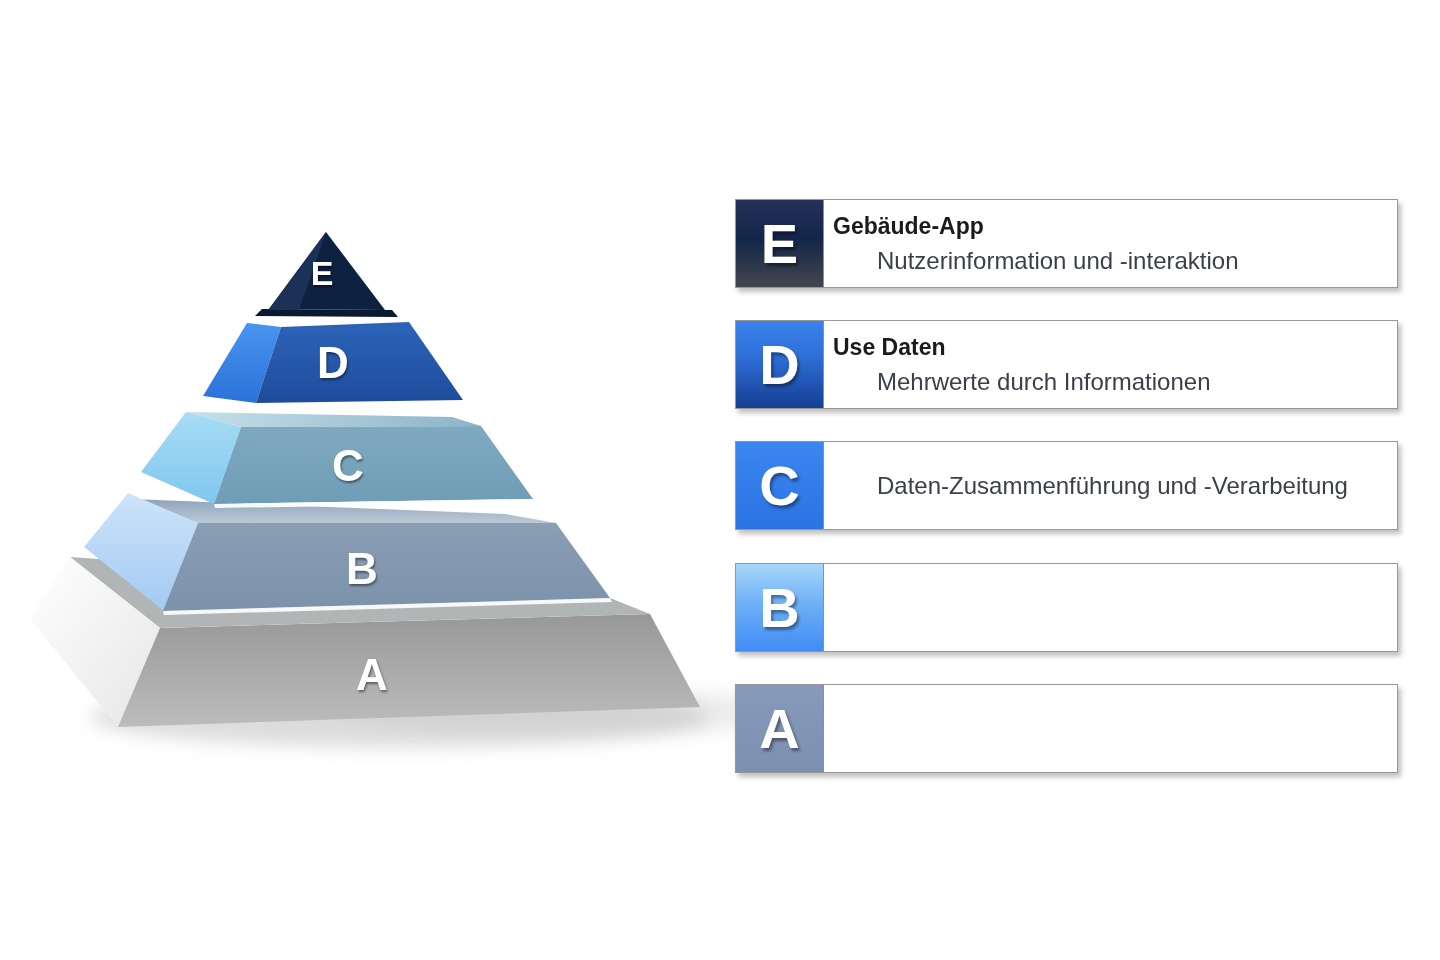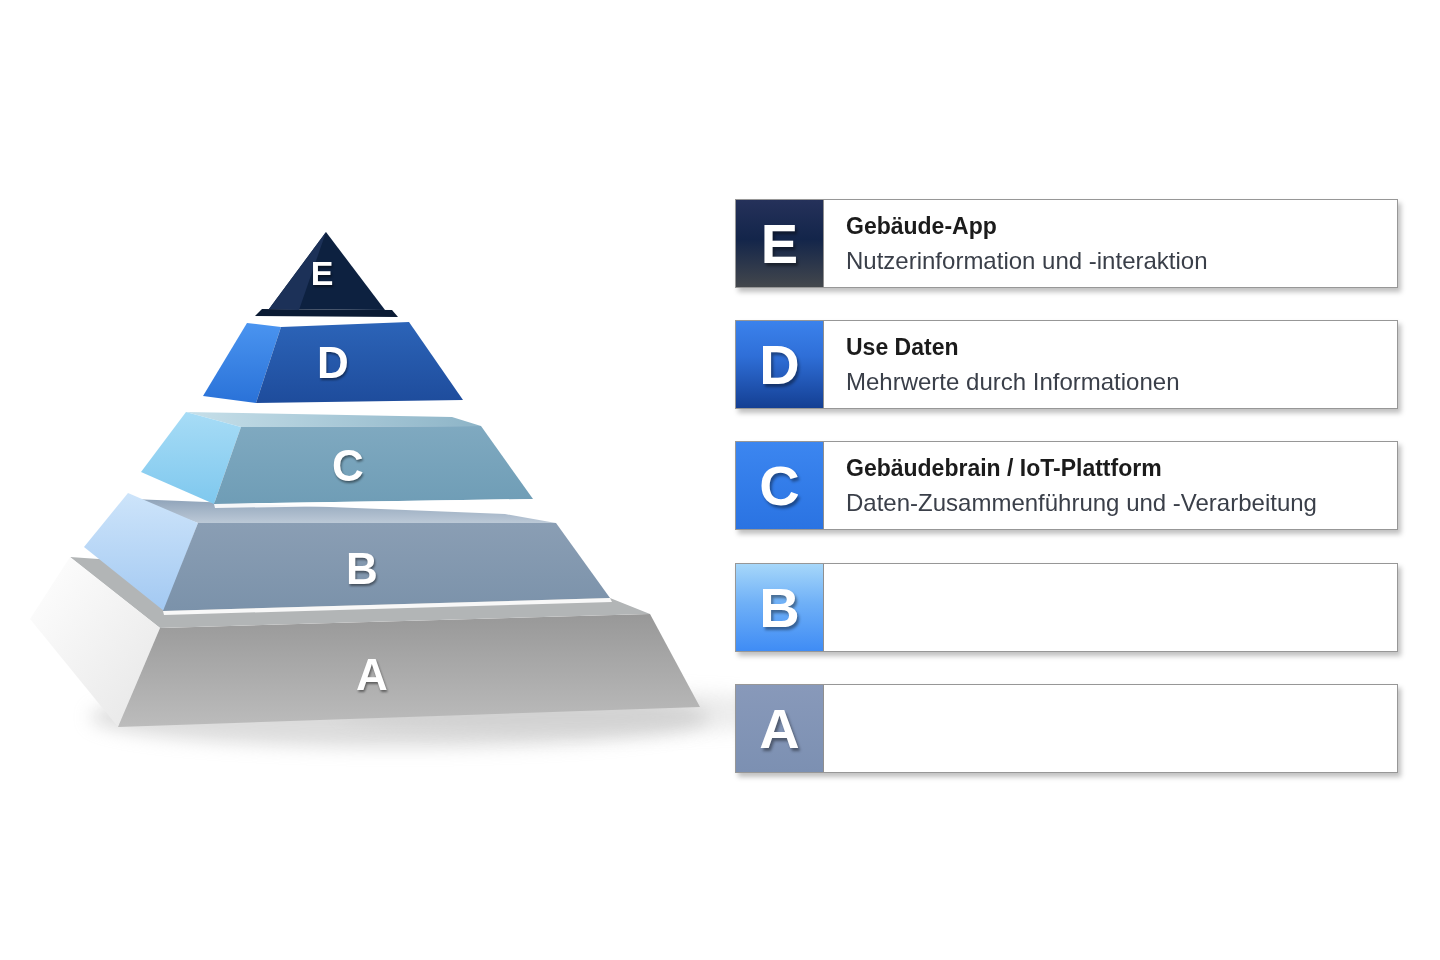--- a/index.html
+++ b/index.html
@@ -20,23 +20,23 @@
     border:1px solid #979797;box-shadow:3px 4px 5px rgba(0,0,0,.25);
     display:flex;align-items:stretch;box-sizing:border-box;
   }
   .pos-0{top:199px}.pos-1{top:320px}.pos-2{top:441px}.pos-3{top:563px}.pos-4{top:684px}
   .badge{
     flex:0 0 87px;border-right:1px solid #8f8f8f;
     display:flex;align-items:center;justify-content:center;
     color:#ffffff;font-size:56px;font-weight:bold;
     text-shadow:2px 3px 3px rgba(0,0,0,.4);
   }
-  .box-text{display:flex;flex-direction:column;justify-content:center;padding-left:22px;gap:5px;}
+  .box-text{display:flex;flex-direction:column;justify-content:center;padding-left:9px;gap:5px;}
   .box-title{font-size:23px;line-height:30px;font-weight:bold;color:#1b1b1b;white-space:nowrap;}
-  .box-subtitle{font-size:24px;line-height:30px;color:#3a3f49;white-space:nowrap;}
+  .box-subtitle{font-size:24px;line-height:30px;color:#3a3f49;white-space:nowrap;margin-left:44px;}
 </style>
 </head>
 <body>
 
 <div class="stage">
 
   <svg class="pyramid-svg" viewBox="0 0 740 960">
     <defs>
       <filter id="soft" x="-40%" y="-40%" width="180%" height="180%">
         <feGaussianBlur stdDeviation="9"></feGaussianBlur>
@@ -138,21 +138,20 @@
     <div class="badge" style="background:linear-gradient(180deg,#3b82ec 0%,#2f6fd8 40%,#143f93 100%)">D</div>
     <div class="box-text">
       <div class="box-title">Use Daten</div>
       <div class="box-subtitle">Mehrwerte durch Informationen</div>
     </div>
   </div>
 
   <div class="legend-box pos-2">
     <div class="badge" style="background:linear-gradient(180deg,#3c86f0 0%,#2a73e2 100%)">C</div>
     <div class="box-text">
-      <div class="box-title">Gebäudebrain / IoT-Plattform</div>
       <div class="box-subtitle">Daten-Zusammenführung und -Verarbeitung</div>
     </div>
   </div>
 
   <div class="legend-box pos-3">
     <div class="badge" style="background:linear-gradient(180deg,#a6d7fa 0%,#6fb0f7 45%,#3f8cf5 100%)">B</div>
   </div>
 
   <div class="legend-box pos-4">
     <div class="badge" style="background:linear-gradient(180deg,#8899ba 0%,#7c90b2 100%)">A</div>

